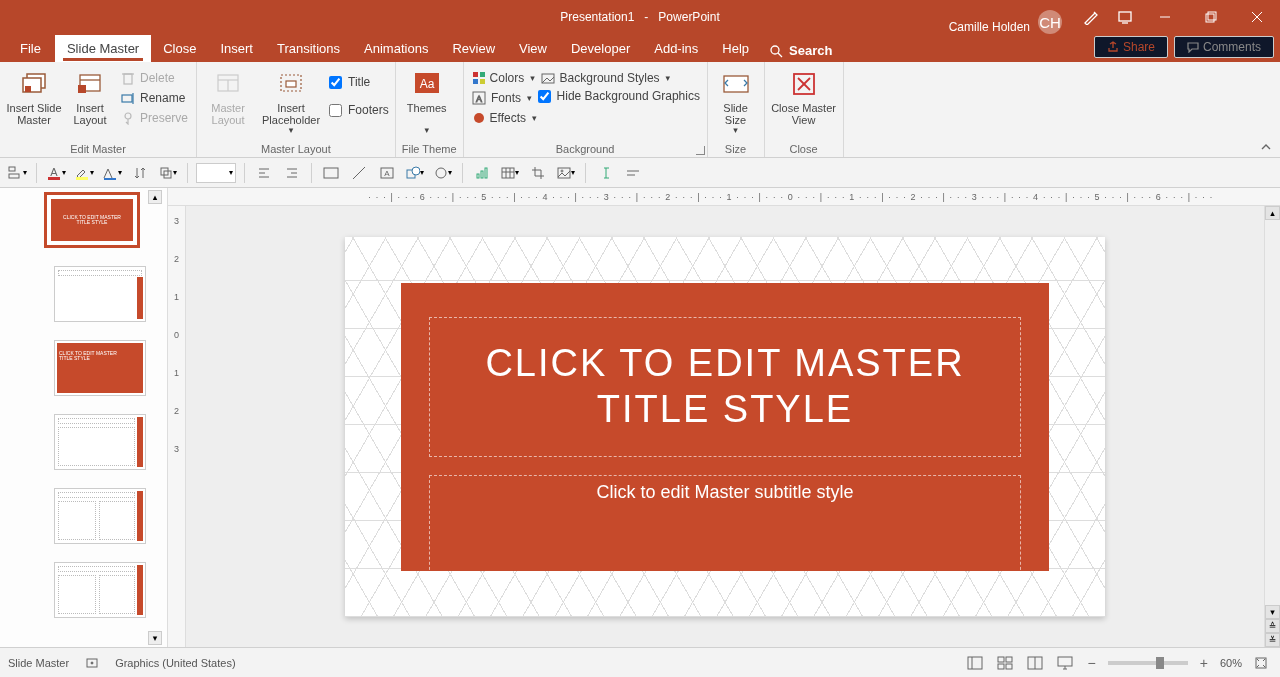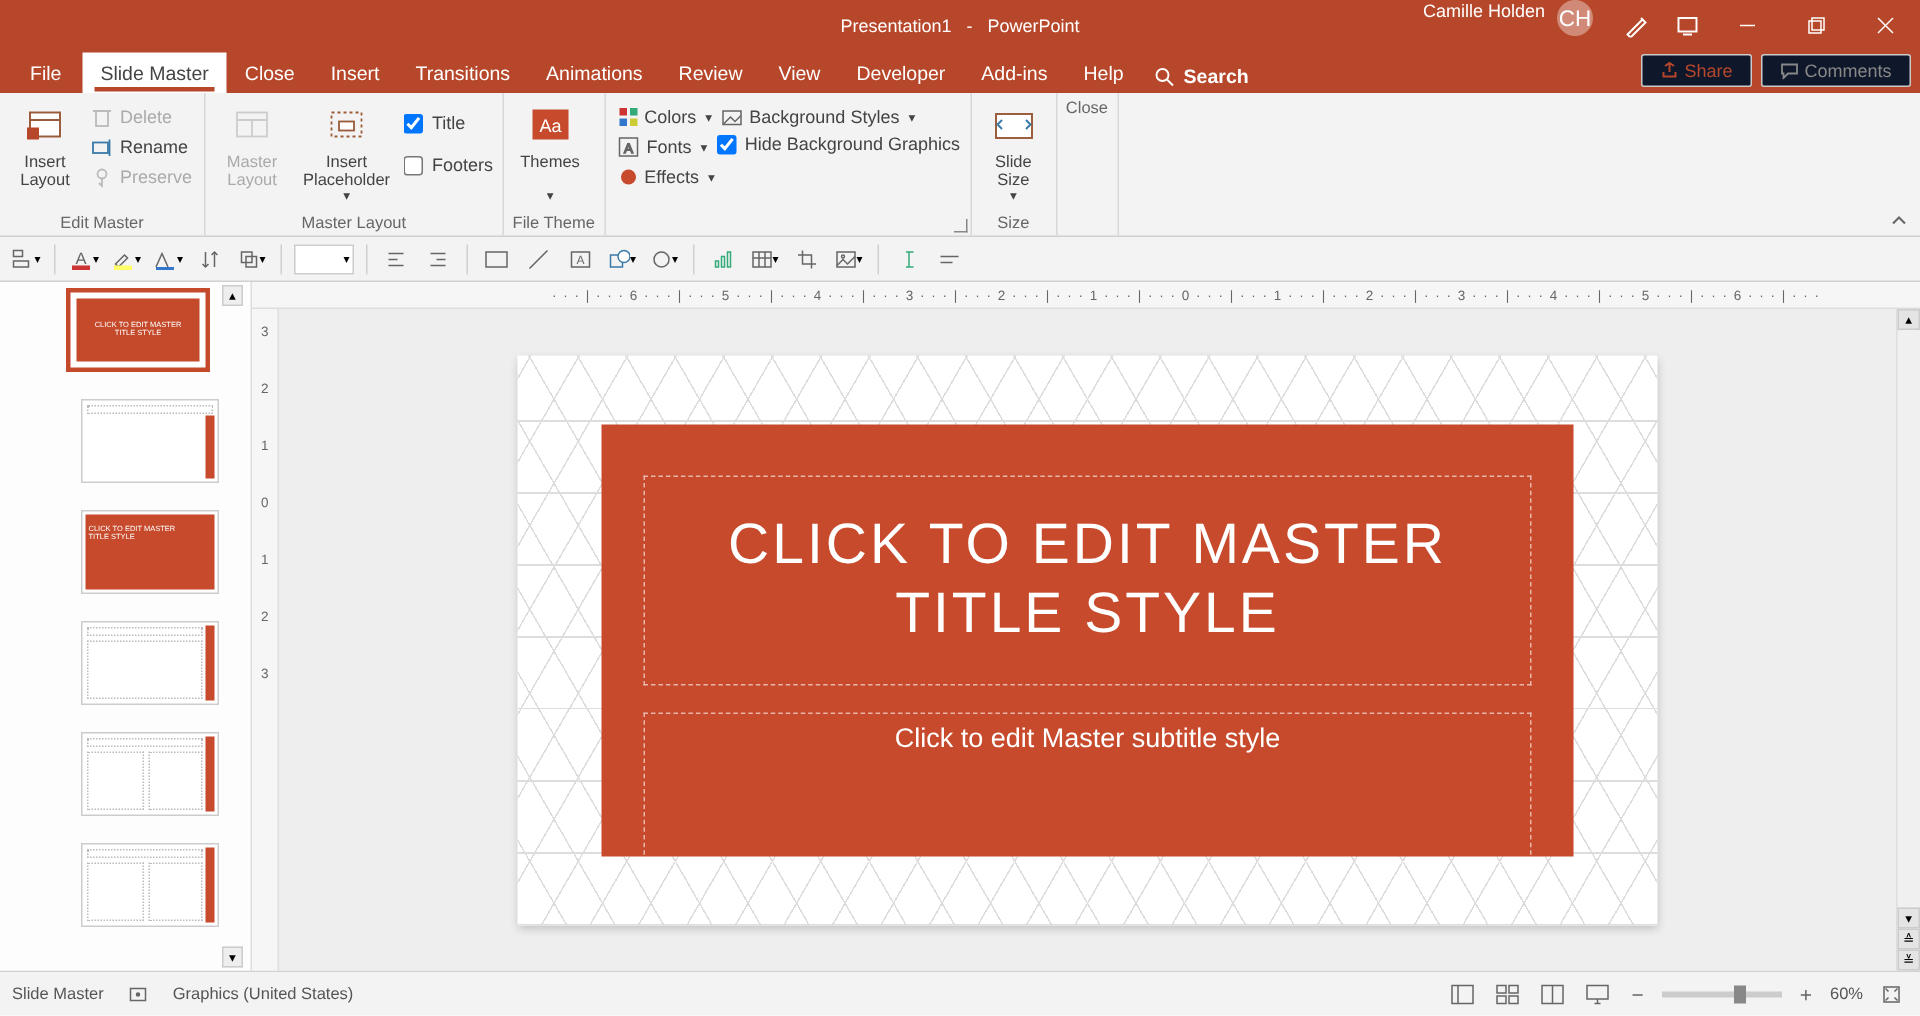--- a/index.html
+++ b/index.html
@@ -1,21 +1,21 @@
 <!DOCTYPE html>
 <html><head>
 <meta charset="utf-8">
 <style>
 * { box-sizing: border-box; margin: 0; padding: 0; font-family: "Segoe UI", Tahoma, sans-serif; }
 html, body { width: 1280px; height: 677px; overflow: hidden; background: #fff; }
 
 
 .titlebar { height: 34px; background: #b7472a; display: flex; align-items: center; color: #fff; font-size: 12px; position: relative; }
 .titlebar .title { position: absolute; left: 50%; transform: translateX(-50%); }
-.titlebar .right { position: absolute; right: 0; display: flex; align-items: flex-start; height: 100%; }
+.titlebar .right { position: absolute; right: 0; display: flex; align-items: flex-end; height: 100%; }
 .titlebar .user { margin-right: 8px; font-size: 12px; }
 .titlebar .avatar { width: 24px; height: 24px; border-radius: 50%; background: #d08a77; color:#fff; font-size: 15px; display: flex; align-items: center; justify-content: center; margin-right: 12px; }
 .titlebar .winbtn { width: 46px; height: 100%; display: flex; align-items: center; justify-content: center; font-size: 14px; }
 .titlebar .winbtn svg { stroke: #fff; }
 .titlebar .iconbtn { width: 34px; height:100%; display:flex;align-items:center;justify-content:center; }
 
 
 .tabsrow { height: 28px; background: #b7472a; display: flex; align-items: flex-end; color: #fff; font-size: 13px; padding: 0 6px; position:relative; }
 .tab { padding: 6px 12px 6px 12px; cursor: pointer; }
 .tab.active { background: #fff; color: #444; font-weight: 400; position: relative; }
@@ -173,20 +173,30 @@
         </span>
       <span>Comments</span>
     </div>
   </div>
 </div>
 
 <div class="ribbon">
 
   <div class="group">
     <div class="controls">
+      <div class="bigbtn">
+        <div class="ico">
+            <svg width="30" height="28" viewBox="0 0 30 28" fill="none" stroke="#9a5b3a" stroke-width="1.5">
+              <rect x="8" y="4" width="18" height="14" fill="#fff"></rect>
+              <rect x="4" y="8" width="18" height="14" fill="#fff"></rect>
+              <rect x="6" y="16" width="6" height="6" fill="#b7472a" stroke="none"></rect>
+            </svg>
+          </div>
+        <span>Insert Slide Master</span>
+      </div>
       <div class="bigbtn" style="width:48px">
         <div class="ico">
             <svg width="26" height="26" viewBox="0 0 26 26" fill="none" stroke="#9a5b3a" stroke-width="1.3">
               <rect x="3" y="4" width="20" height="16" fill="#fff"></rect>
               <line x1="3" y1="9" x2="23" y2="9"></line>
               <rect x="1" y="14" width="8" height="8" fill="#b7472a" stroke="none"></rect>
             </svg>
           </div>
         <span>Insert Layout</span>
       </div>
@@ -321,39 +331,52 @@
             </span>
             <span>Background Styles</span>
             <span style="font-size:9px;margin-left:2px">▾</span>
           </div>
         <label class="chk">
             <input type="checkbox" checked="" style="">
             <span>Hide Background Graphics</span>
           </label>
       </div>
     </div>
+    <div class="label">Background</div>
   </div>
 
   <div class="group">
     <div class="controls">
       <div class="bigbtn" style="width:44px">
         <div class="ico">
             <svg width="28" height="26" viewBox="0 0 28 26" fill="none" stroke="#9a5b3a" stroke-width="1.3">
               <rect x="2" y="5" width="24" height="16" fill="#fff"></rect>
               <path d="M6 9 l-3 3 3 3 M22 9 l3 3 -3 3" stroke="#3a7aa8"></path>
             </svg>
           </div>
         <span>Slide Size</span>
           <span style="font-size:9px;">▾</span>
       </div>
     </div>
     <div class="label">Size</div>
   </div>
 
   <div class="group">
+    <div class="controls">
+      <div class="bigbtn" style="width:66px">
+        <div class="ico">
+            <svg width="26" height="26" viewBox="0 0 26 26" fill="none" stroke="#c33" stroke-width="1.8">
+              <rect x="3" y="3" width="20" height="20"></rect>
+              <line x1="7" y1="7" x2="19" y2="19"></line>
+              <line x1="19" y1="7" x2="7" y2="19"></line>
+            </svg>
+          </div>
+        <span>Close Master View</span>
+      </div>
+    </div>
     <div class="label">Close</div>
   </div>
 
   <div class="collapse">
       <svg width="12" height="12" viewBox="0 0 12 12" stroke="#666" fill="none" stroke-width="1.4">
         <path d="M2 8 l4-4 4 4"></path>
       </svg>
     </div>
 </div>
 

